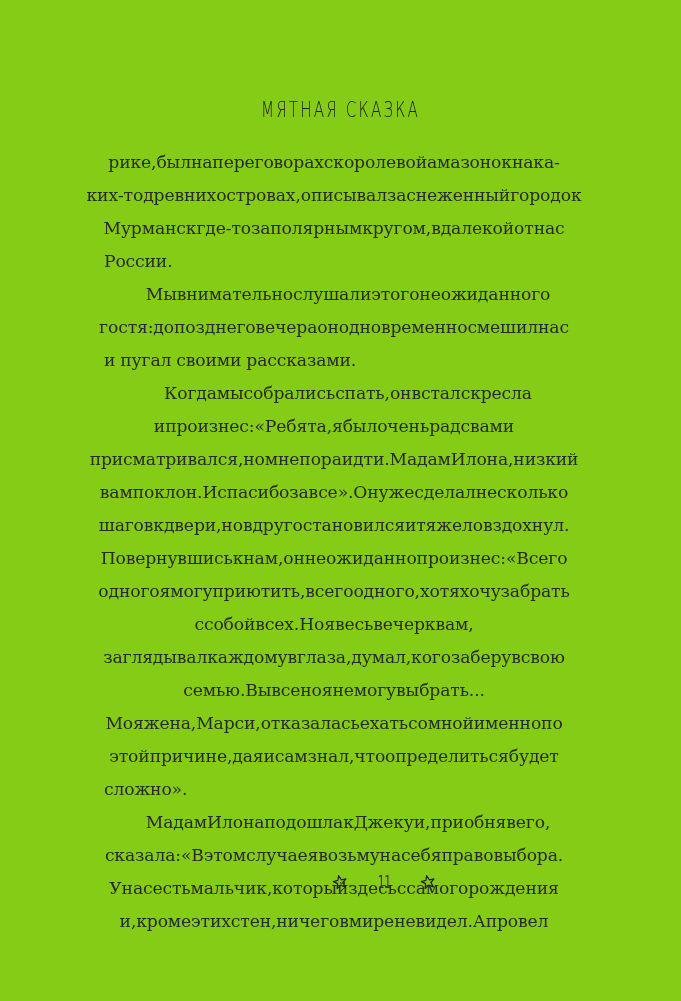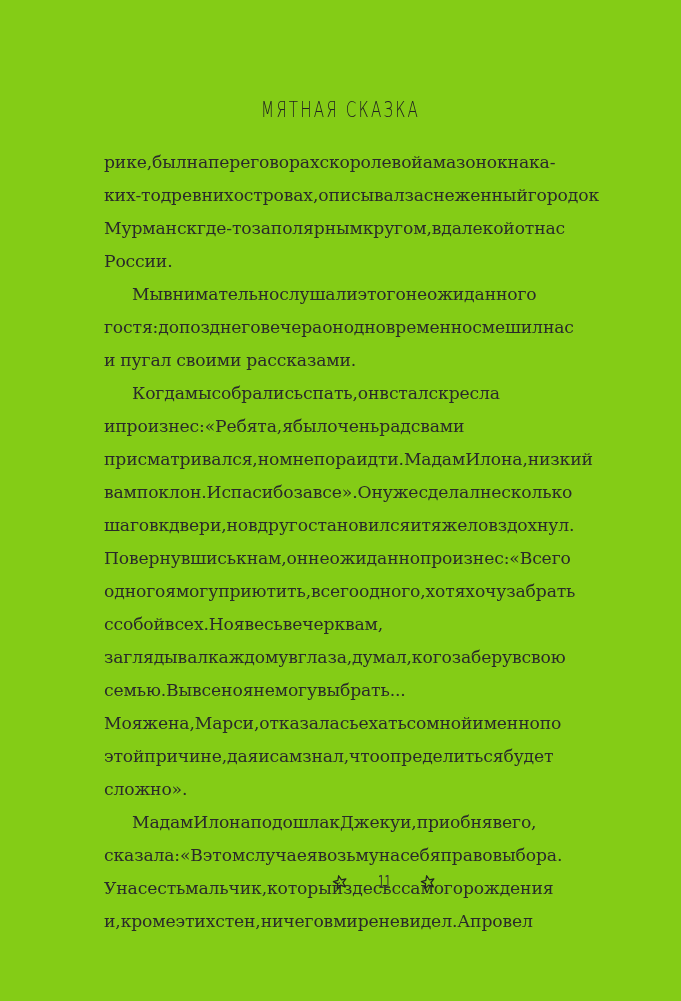--- a/index.html
+++ b/index.html
@@ -41,21 +41,21 @@
       left: 104px;
       top: 146px;
       width: 460px;
     }
     .line {
       height: 33px;
       line-height: 33px;
       font-size: 17.2px;
       white-space: nowrap;
       display: flex;
-      justify-content: flex-start;
+      justify-content: center;
       letter-spacing: -0.15px;
     }
     .line.last {
       justify-content: flex-start;
     }
     .line.indent {
       padding-left: 28px;
     }
     .line .w {
       display: inline-block;

